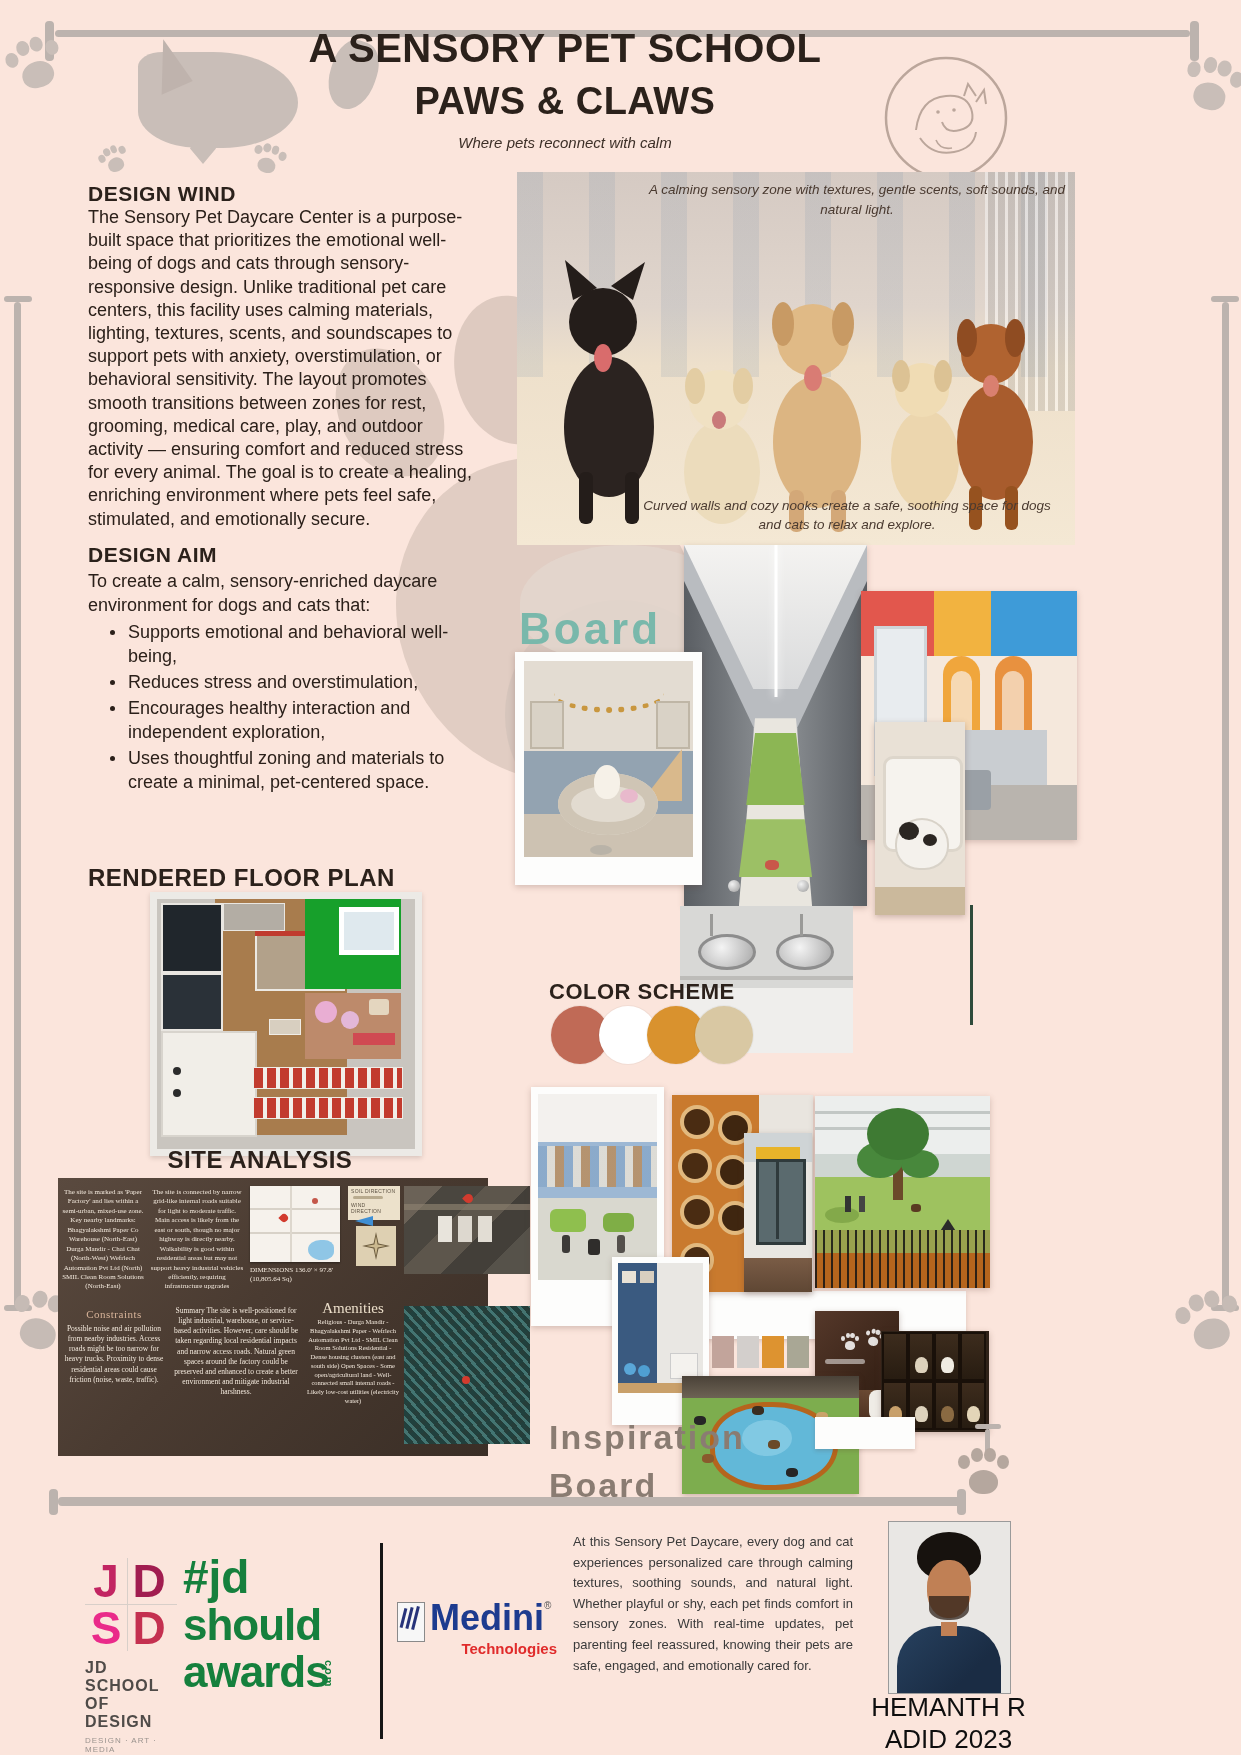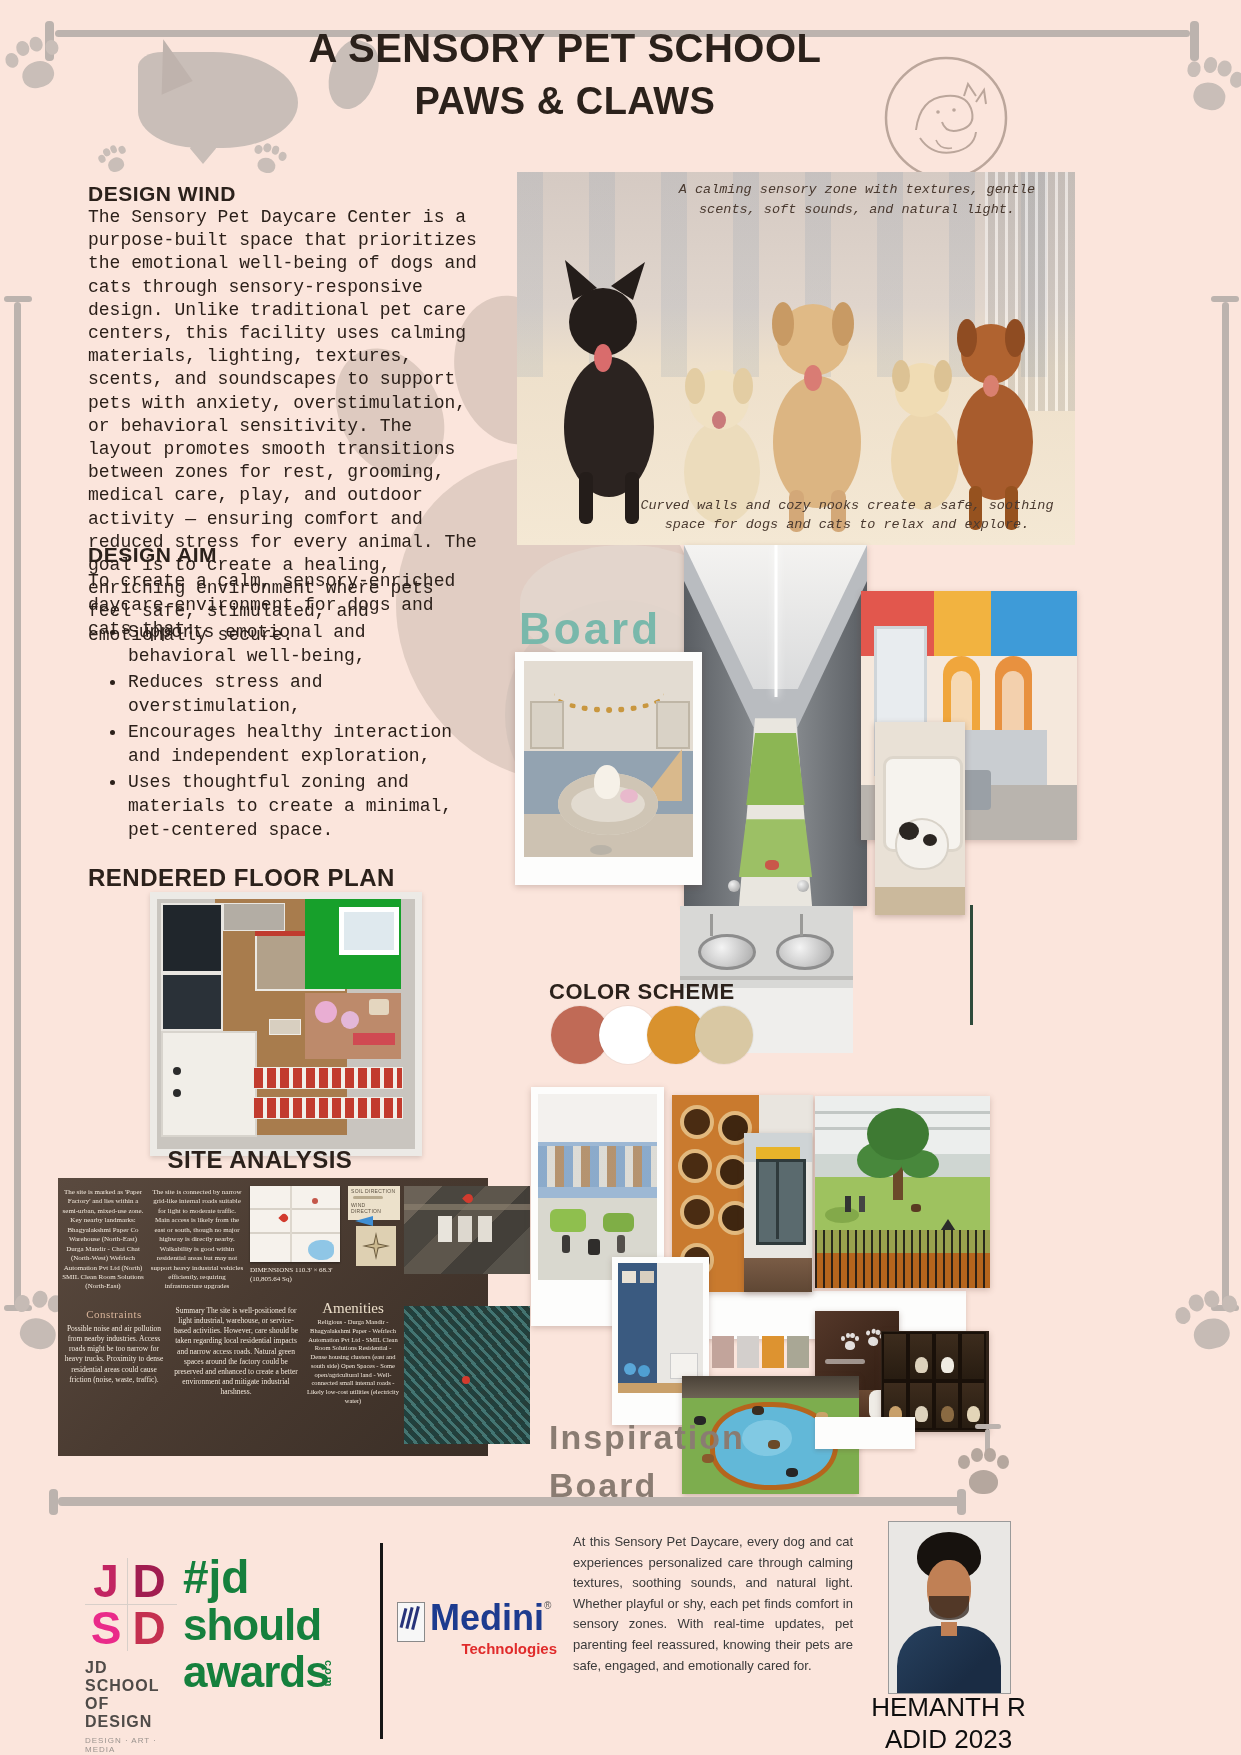--- a/index.html
+++ b/index.html
@@ -8,21 +8,21 @@
   .abs{position:absolute;}
   
   .bar{background:#bcb3ae;border-radius:4px;}
   
   .paw{position:absolute;}
   .paw .pad{position:absolute;left:21%;top:44%;width:58%;height:48%;background:currentColor;border-radius:50% 50% 46% 46%;}
   .paw .t{position:absolute;width:24%;height:28%;background:currentColor;border-radius:50%;}
   .paw .t1{left:0;top:14%;} .paw .t2{left:26%;top:0;} .paw .t3{left:52%;top:0;} .paw .t4{left:78%;top:14%;}
   
   .h-sans{font-weight:800;letter-spacing:.5px;color:#2b211b;}
-  .serif{font-family:Liberation Mono, monospace;}
+  .serif{font-family:Liberation Sans, sans-serif;}
   .ital{font-style:italic;}
   .bullet{position:relative;padding-left:26px;margin-bottom:2px;}
   .bullet::before{content:"";position:absolute;left:8px;top:10px;width:5px;height:5px;border-radius:50%;background:#2b201a;}
   
   .photo{position:absolute;overflow:hidden;}
   .polaroid{position:absolute;background:#fdfdfc;box-shadow:0 2px 6px rgba(90,60,50,.25);}
   .polaroid .ph{position:absolute;overflow:hidden;}
   .swatch{display:inline-block;width:22px;height:32px;margin-right:3px;}
   .circ{display:inline-block;width:58px;height:58px;border-radius:50%;margin-left:-10px;box-shadow:0 0 0 1px rgba(0,0,0,.04);}
   .circ:first-child{margin-left:0;}
@@ -102,20 +102,21 @@
 
   <div class="abs" style="left:340px;top:345px;width:100px;height:135px;background:#c7b5aa;opacity:.55;border-radius:50%;transform:rotate(-28deg);"></div>
   <div class="abs" style="left:455px;top:295px;width:115px;height:150px;background:#c7b5aa;opacity:.55;border-radius:50%;transform:rotate(-12deg);"></div>
   <div class="abs" style="left:585px;top:318px;width:100px;height:135px;background:#c7b5aa;opacity:.55;border-radius:50%;transform:rotate(8deg);"></div>
   <div class="abs" style="left:400px;top:455px;width:300px;height:330px;background:#c7b5aa;opacity:.5;border-radius:48% 52% 46% 54%;transform:rotate(-18deg);"></div>
   <div class="abs" style="left:505px;top:600px;width:230px;height:230px;background:#cdbfb6;opacity:.55;border-radius:50%;"></div>
   <div class="abs" style="left:520px;top:545px;width:210px;height:115px;background:#e3d7ce;opacity:.8;border-radius:50% 50% 40% 40%;"></div>
 
   <div class="abs h-sans" style="left:280px;top:26px;width:570px;text-align:center;font-size:40px;">A SENSORY PET SCHOOL</div>
   <div class="abs h-sans" style="left:280px;top:80px;width:570px;text-align:center;font-size:38px;">PAWS &amp; CLAWS</div>
+  <div class="abs ital" style="left:280px;top:134px;width:570px;text-align:center;font-size:15px;color:#3c2f27;">Where pets reconnect with calm</div>
 
   <div class="abs" style="left:880px;top:52px;width:132px;height:132px;">
     <svg width="132" height="132" viewBox="0 0 132 132">
       <circle cx="66" cy="66" r="60" fill="none" stroke="#bba69b" stroke-width="2.5"></circle>
       <path d="M36 78 Q40 46 66 44 Q88 42 92 60 Q95 74 80 78 Q66 82 62 70" fill="none" stroke="#bba69b" stroke-width="2"></path>
       <path d="M96 50 L104 38 L106 52" fill="none" stroke="#bba69b" stroke-width="2"></path>
       <path d="M84 44 L88 32 L96 44" fill="none" stroke="#bba69b" stroke-width="2"></path>
       <path d="M40 86 Q52 104 74 100 Q94 96 96 80" fill="none" stroke="#bba69b" stroke-width="2"></path>
       <path d="M56 88 Q60 98 72 96" fill="none" stroke="#bba69b" stroke-width="1.6"></path>
       <circle cx="58" cy="60" r="1.8" fill="#bba69b"></circle>
@@ -166,21 +167,21 @@
     <div class="abs sm" style="left:92px;top:10px;width:94px;">The site is connected by narrow grid-like internal roads suitable for light to moderate traffic. Main access is likely from the east or south, though no major highway is directly nearby. Walkability is good within residential areas but may not support heavy industrial vehicles efficiently, requiring infrastructure upgrades</div>
 
     <div class="abs" style="left:192px;top:8px;width:90px;height:76px;background:#f6f2ec;box-shadow:0 1px 2px rgba(0,0,0,.4);">
       <div class="abs" style="left:0;top:22px;width:90px;height:2px;background:#d8d2c8;"></div>
       <div class="abs" style="left:0;top:46px;width:90px;height:2px;background:#d8d2c8;"></div>
       <div class="abs" style="left:40px;top:0;width:2px;height:76px;background:#ddd7cd;"></div>
       <div class="abs" style="left:58px;top:54px;width:26px;height:20px;background:#8fc6e6;border-radius:50% 40% 45% 55%;"></div>
       <div class="abs" style="left:30px;top:28px;width:8px;height:8px;background:#d23b2e;border-radius:50% 50% 50% 0;transform:rotate(45deg);"></div>
       <div class="abs" style="left:62px;top:12px;width:6px;height:6px;background:#c4574a;border-radius:50%;"></div>
     </div>
-    <div class="abs" style="left:192px;top:88px;width:100px;font-size:7px;line-height:1.3;font-family:'Liberation Serif',serif;text-align:left;">DIMENSIONS 110.3' × 68.3' (10,805.64 Sq)</div>
+    <div class="abs" style="left:192px;top:88px;width:100px;font-size:7px;line-height:1.3;font-family:'Liberation Serif',serif;text-align:left;">DIMENSIONS 136.0' × 97.8' (10,805.64 Sq)</div>
 
     <div class="abs" style="left:290px;top:8px;width:52px;height:34px;background:#ece1cb;color:#5d5243;padding:2px 3px;box-sizing:border-box;">
       <div style="font-size:5px;letter-spacing:.3px;">SOIL DIRECTION</div>
       <div style="width:30px;height:3px;background:#b9ab8e;margin:2px 0 3px 2px;border-radius:2px;"></div>
       <div style="font-size:5px;letter-spacing:.3px;">WIND DIRECTION</div>
       <div style="width:0;height:0;margin:2px 0 0 4px;border-top:5px solid transparent;border-bottom:5px solid transparent;border-right:18px solid #3f8fd4;"></div>
     </div>
 
     <div class="abs" style="left:298px;top:48px;width:40px;height:40px;background:#ded0b2;display:flex;align-items:center;justify-content:center;">
       <svg width="28" height="28" viewBox="0 0 28 28">

